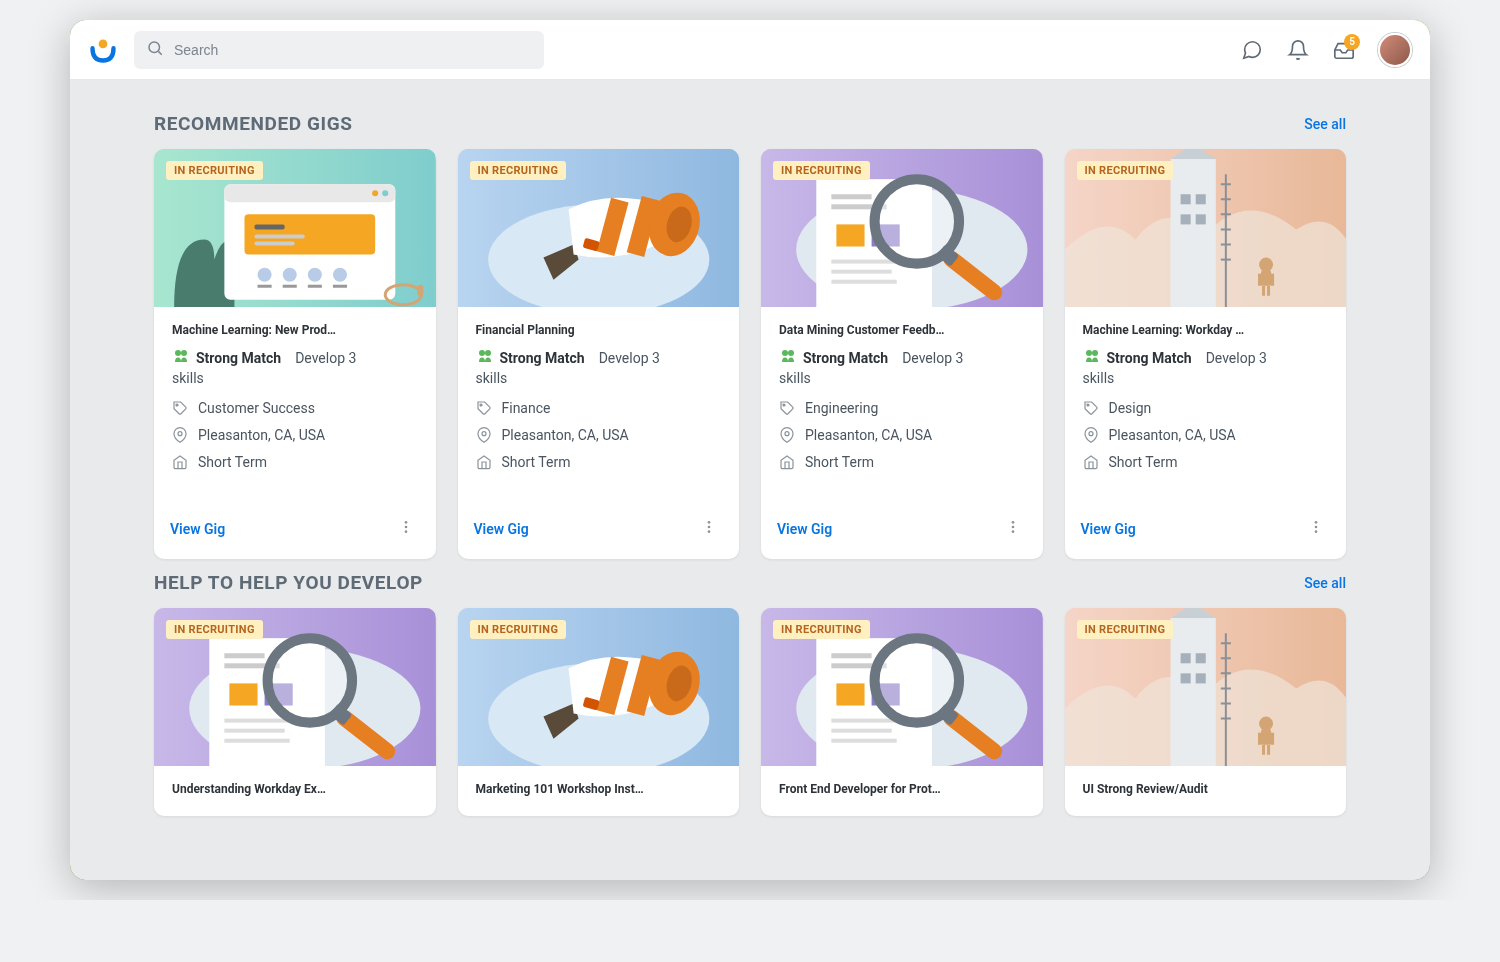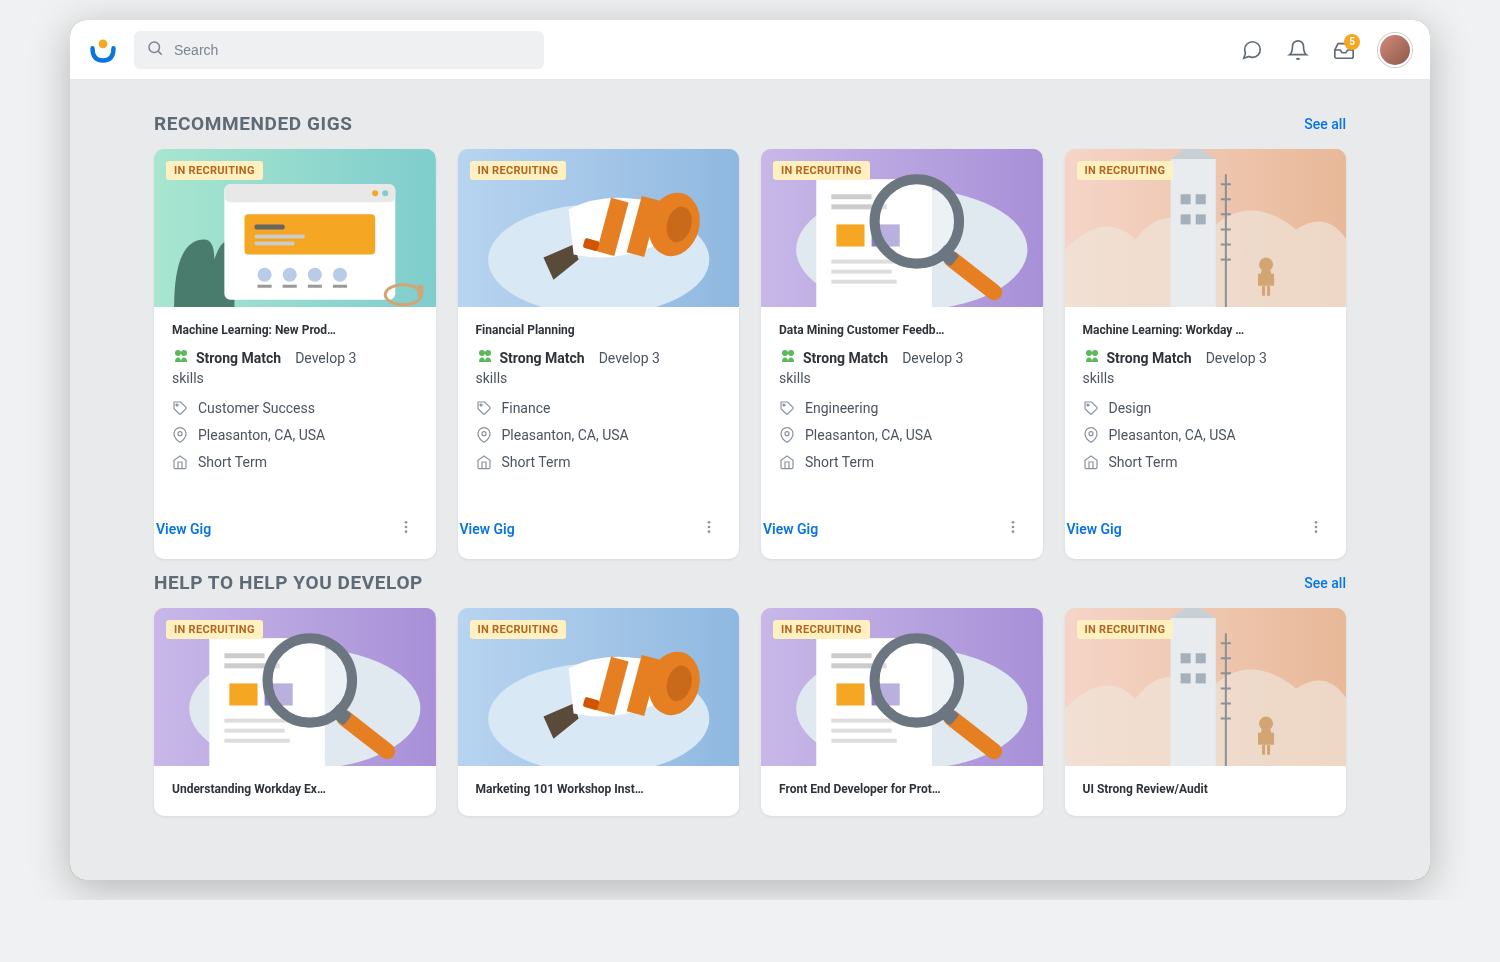--- a/index.html
+++ b/index.html
@@ -25,21 +25,21 @@
 .card-body { padding: 16px 18px 10px 18px; flex:1; display:flex; flex-direction:column; }
 .card-title { font-size:12px; font-weight:700; color:#2d3338; white-space:nowrap; overflow:hidden; text-overflow:ellipsis; margin-bottom:10px; }
 .match-row { display:flex; align-items:center; gap:6px; font-size:14px; flex-wrap:wrap; }
 .match-icon { color:#5bb85b; }
 .match-label { font-weight:700; color:#2d3338; }
 .develop-text { color:#4a5560; margin-left:8px; }
 .skills-text { color:#4a5560; font-size:14px; margin-top:2px; }
 .meta-list { margin-top: 14px; display:flex; flex-direction:column; gap:8px; }
 .meta-item { display:flex; align-items:flex-start; gap:10px; font-size:14px; color:#4a5560; }
 .meta-item svg { flex-shrink:0; color:#8a939c; }
-.card-footer { padding: 12px 18px 16px 2px; margin-top: 20px; display:flex; align-items:center; justify-content:space-between; }
+.card-footer { padding: 12px 18px 16px 16px; margin-top: 20px; display:flex; align-items:center; justify-content:space-between; }
 .view-link { color:#0875e1; font-weight:600; font-size:14px; cursor:pointer; }
 .more-btn { cursor:pointer; color:#8a939c; padding:4px; }
 
 
 .hero-doc { background: linear-gradient(135deg,#a8e6cf,#7fcdcd); }
 .hero-mega { background: linear-gradient(135deg,#b8d4f0,#8fb8e0); }
 .hero-mag { background: linear-gradient(135deg,#c8b8e8,#a890d8); }
 .hero-rocket { background: linear-gradient(135deg,#f5d5c8,#e8b898); }
 .illus { position:absolute; inset:0; }
 </style>

